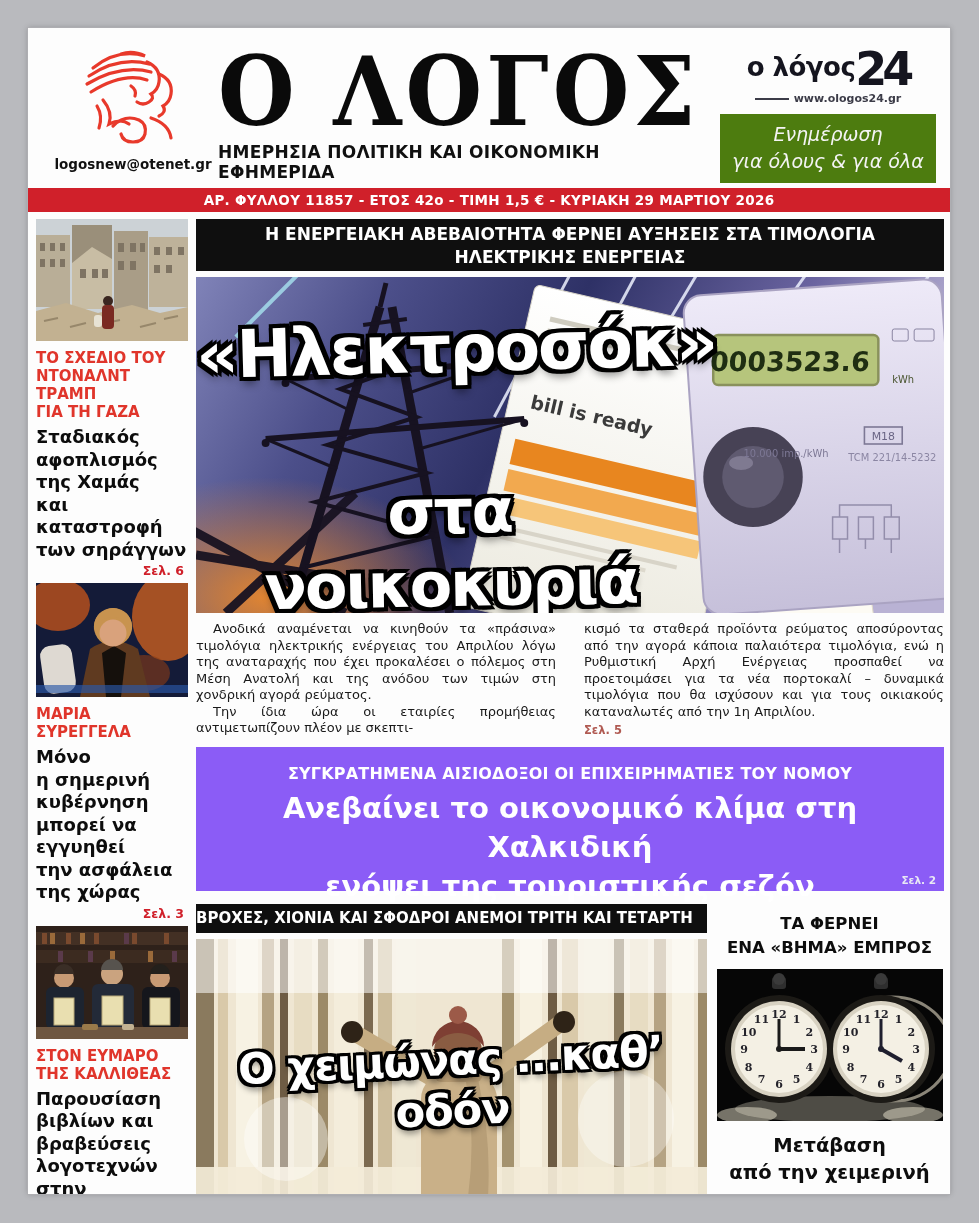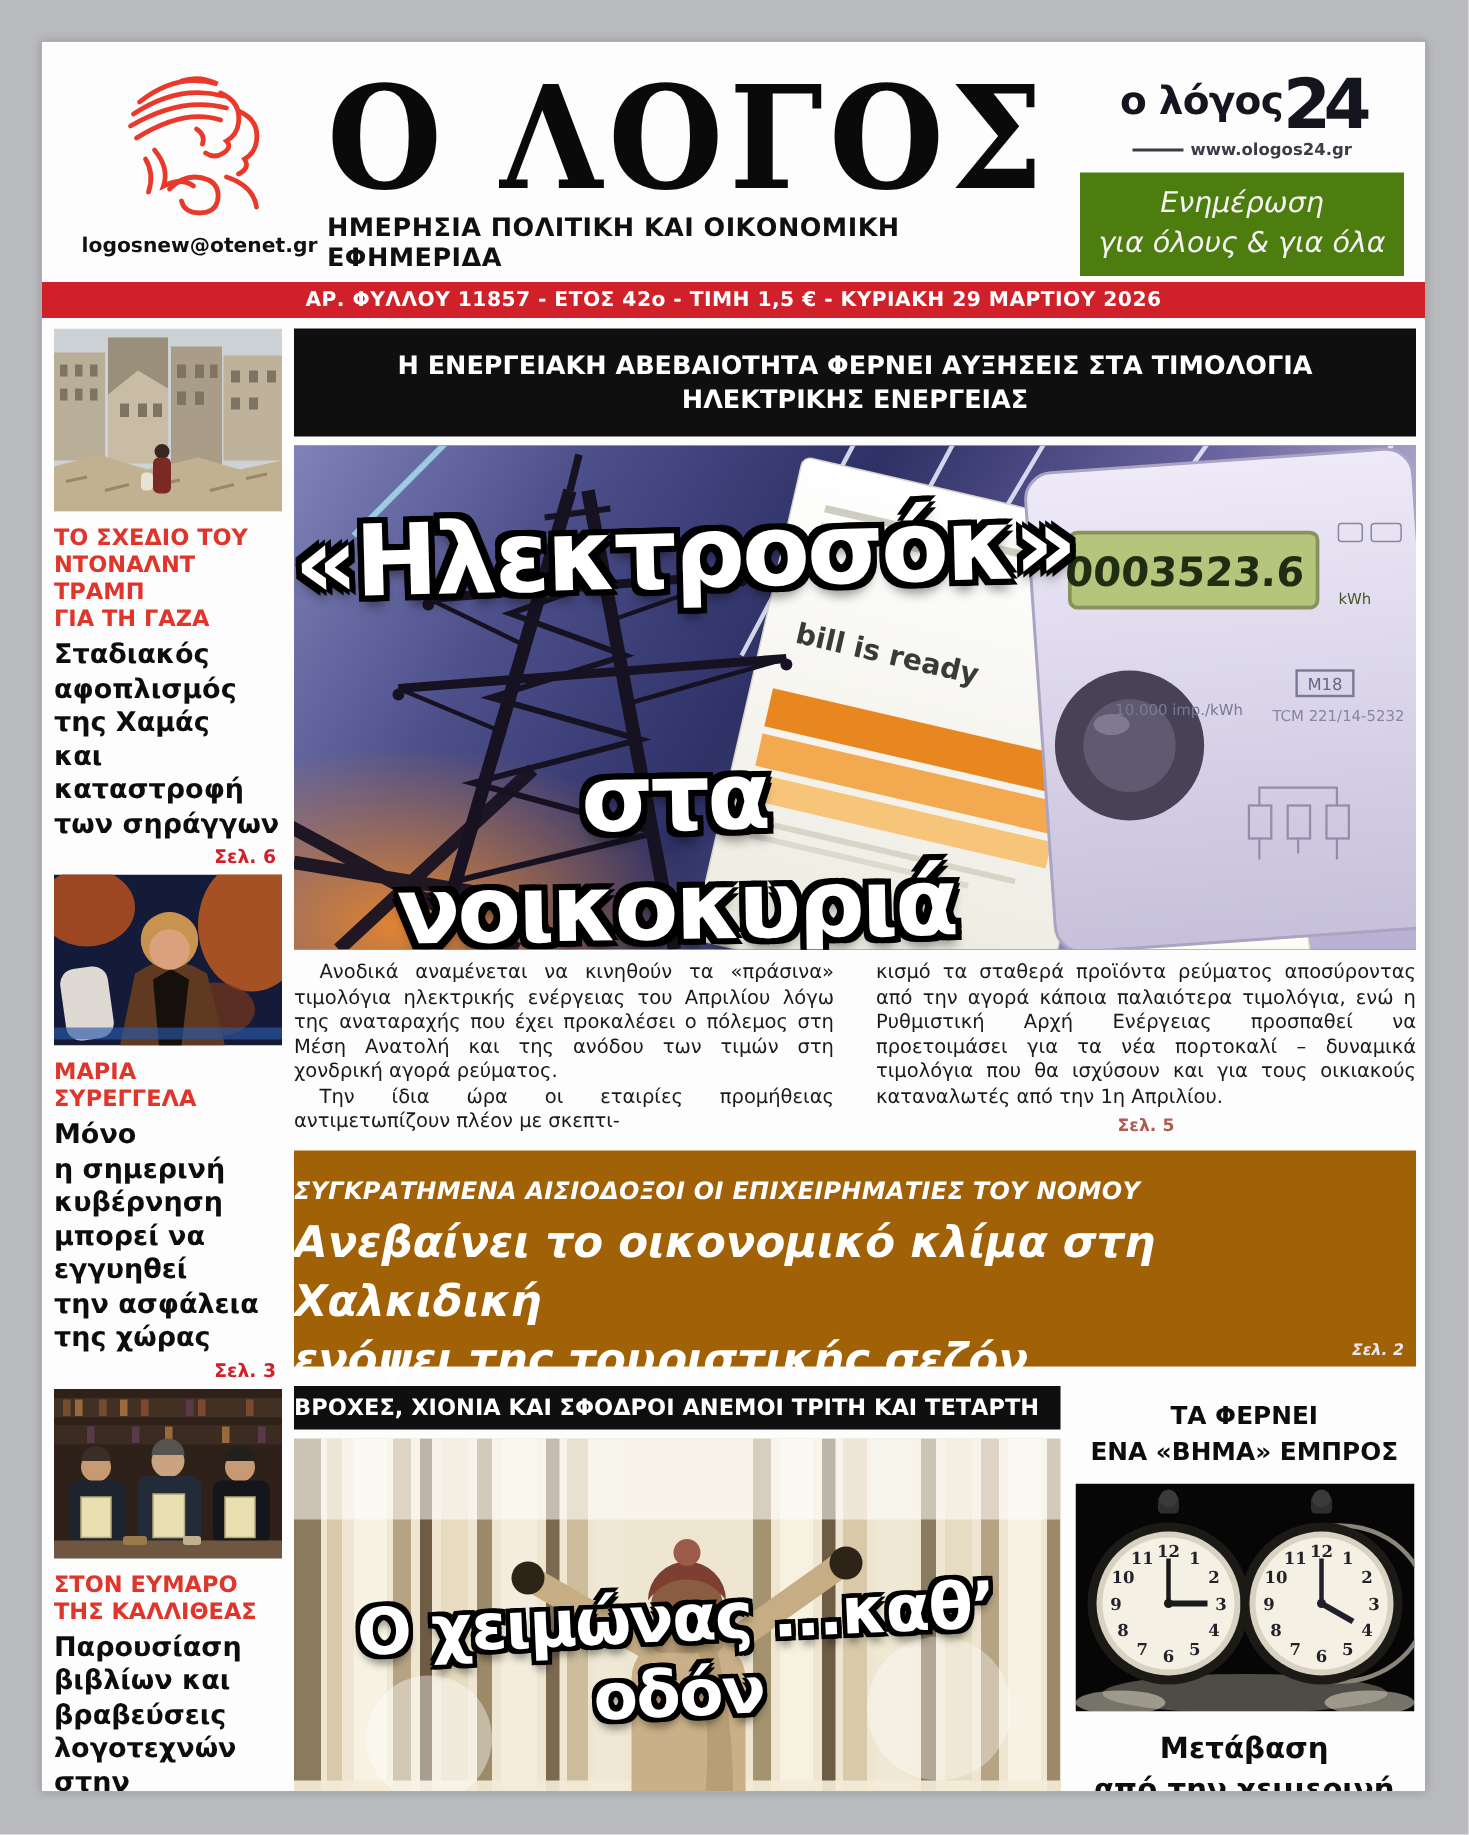--- a/index.html
+++ b/index.html
@@ -50,39 +50,39 @@
   .sidebar{width:152px;flex:none;}
   .main{flex:1;min-width:0;}
   
   .sb-item{margin-bottom:5px;}
   .sb-photo{display:block;width:152px;}
   .sb-kicker{margin-top:8px;font-weight:bold;font-size:15px;line-height:18px;color:#e0352b;}
   .sb-lines{margin-top:5px;font-weight:bold;font-size:18px;line-height:22.5px;color:#0d0d0d;}
   .sb-ref{margin-top:2px;text-align:right;padding-right:4px;font-weight:bold;font-size:12.5px;color:#d0202a;}
   
   .kicker-box{
-    height:72px;background:#0f0f0f;color:#fff;text-align:center;
+    height:52px;background:#0f0f0f;color:#fff;text-align:center;
     display:flex;flex-direction:column;justify-content:center;gap:3px;
     font-weight:bold;font-size:17px;
   }
   .lead-photo{position:relative;margin-top:6px;height:336px;overflow:hidden;background:#3c3f78;}
   .lead-photo svg{position:absolute;inset:0;}
   .outline-txt{
     color:#fff;font-weight:bold;text-align:center;
     text-shadow:-4px -4px 0 #000,4px -4px 0 #000,-4px 4px 0 #000,4px 4px 0 #000,
                 -4px 0 0 #000,4px 0 0 #000,0 -4px 0 #000,0 4px 0 #000,0 7px 8px rgba(0,0,0,.45);
   }
   .lead-h1{position:absolute;left:0;width:64%;top:34px;font-size:66px;letter-spacing:-2px;transform:rotate(-1.5deg);}
   .lead-h2{position:absolute;left:0;width:68%;top:198px;font-size:62px;letter-spacing:-2px;transform:rotate(-1deg);}
   .lead-body{display:flex;gap:28px;margin-top:8px;color:#1a1a1a;}
   .lead-col{flex:1;font-size:13px;line-height:16.5px;text-align:justify;}
   .lead-col p{margin:0;text-indent:17px;}
-  .lead-ref{display:block;text-align:center;font-weight:bold;font-size:11.5px;color:#b05a52;margin-top:2px;}
-  
-  .economy{position:relative;margin-top:8px;height:144px;background:#a16207;color:#fff;font-style:italic;}
+  .lead-ref{display:block;text-align:left;font-weight:bold;font-size:11.5px;color:#b05a52;margin-top:2px;}
+  
+  .economy{position:relative;margin-top:8px;height:144px;background:#8b5cf6;color:#fff;text-align:center;}
   .eco-kicker{padding-top:17px;font-weight:bold;font-size:16px;letter-spacing:.2px;}
   .eco-h{margin-top:6px;font-weight:bold;font-size:29px;line-height:39px;}
   .eco-ref{position:absolute;right:8px;bottom:5px;font-weight:bold;font-size:10.5px;color:#e8e8f4;}
   
   .lower{display:flex;gap:8px;margin-top:13px;}
   .lower-left{width:511px;flex:none;}
   .weather-strip{height:29px;background:#0f0f0f;color:#fff;font-weight:bold;font-size:15px;line-height:29px;}
   .winter{position:relative;margin-top:6px;height:281px;overflow:hidden;background:#efe6d2;}
   .winter svg{position:absolute;inset:0;}
   .winter-h{position:absolute;left:0;right:0;top:96px;font-size:43px;letter-spacing:-1px;transform:rotate(-2.5deg);

